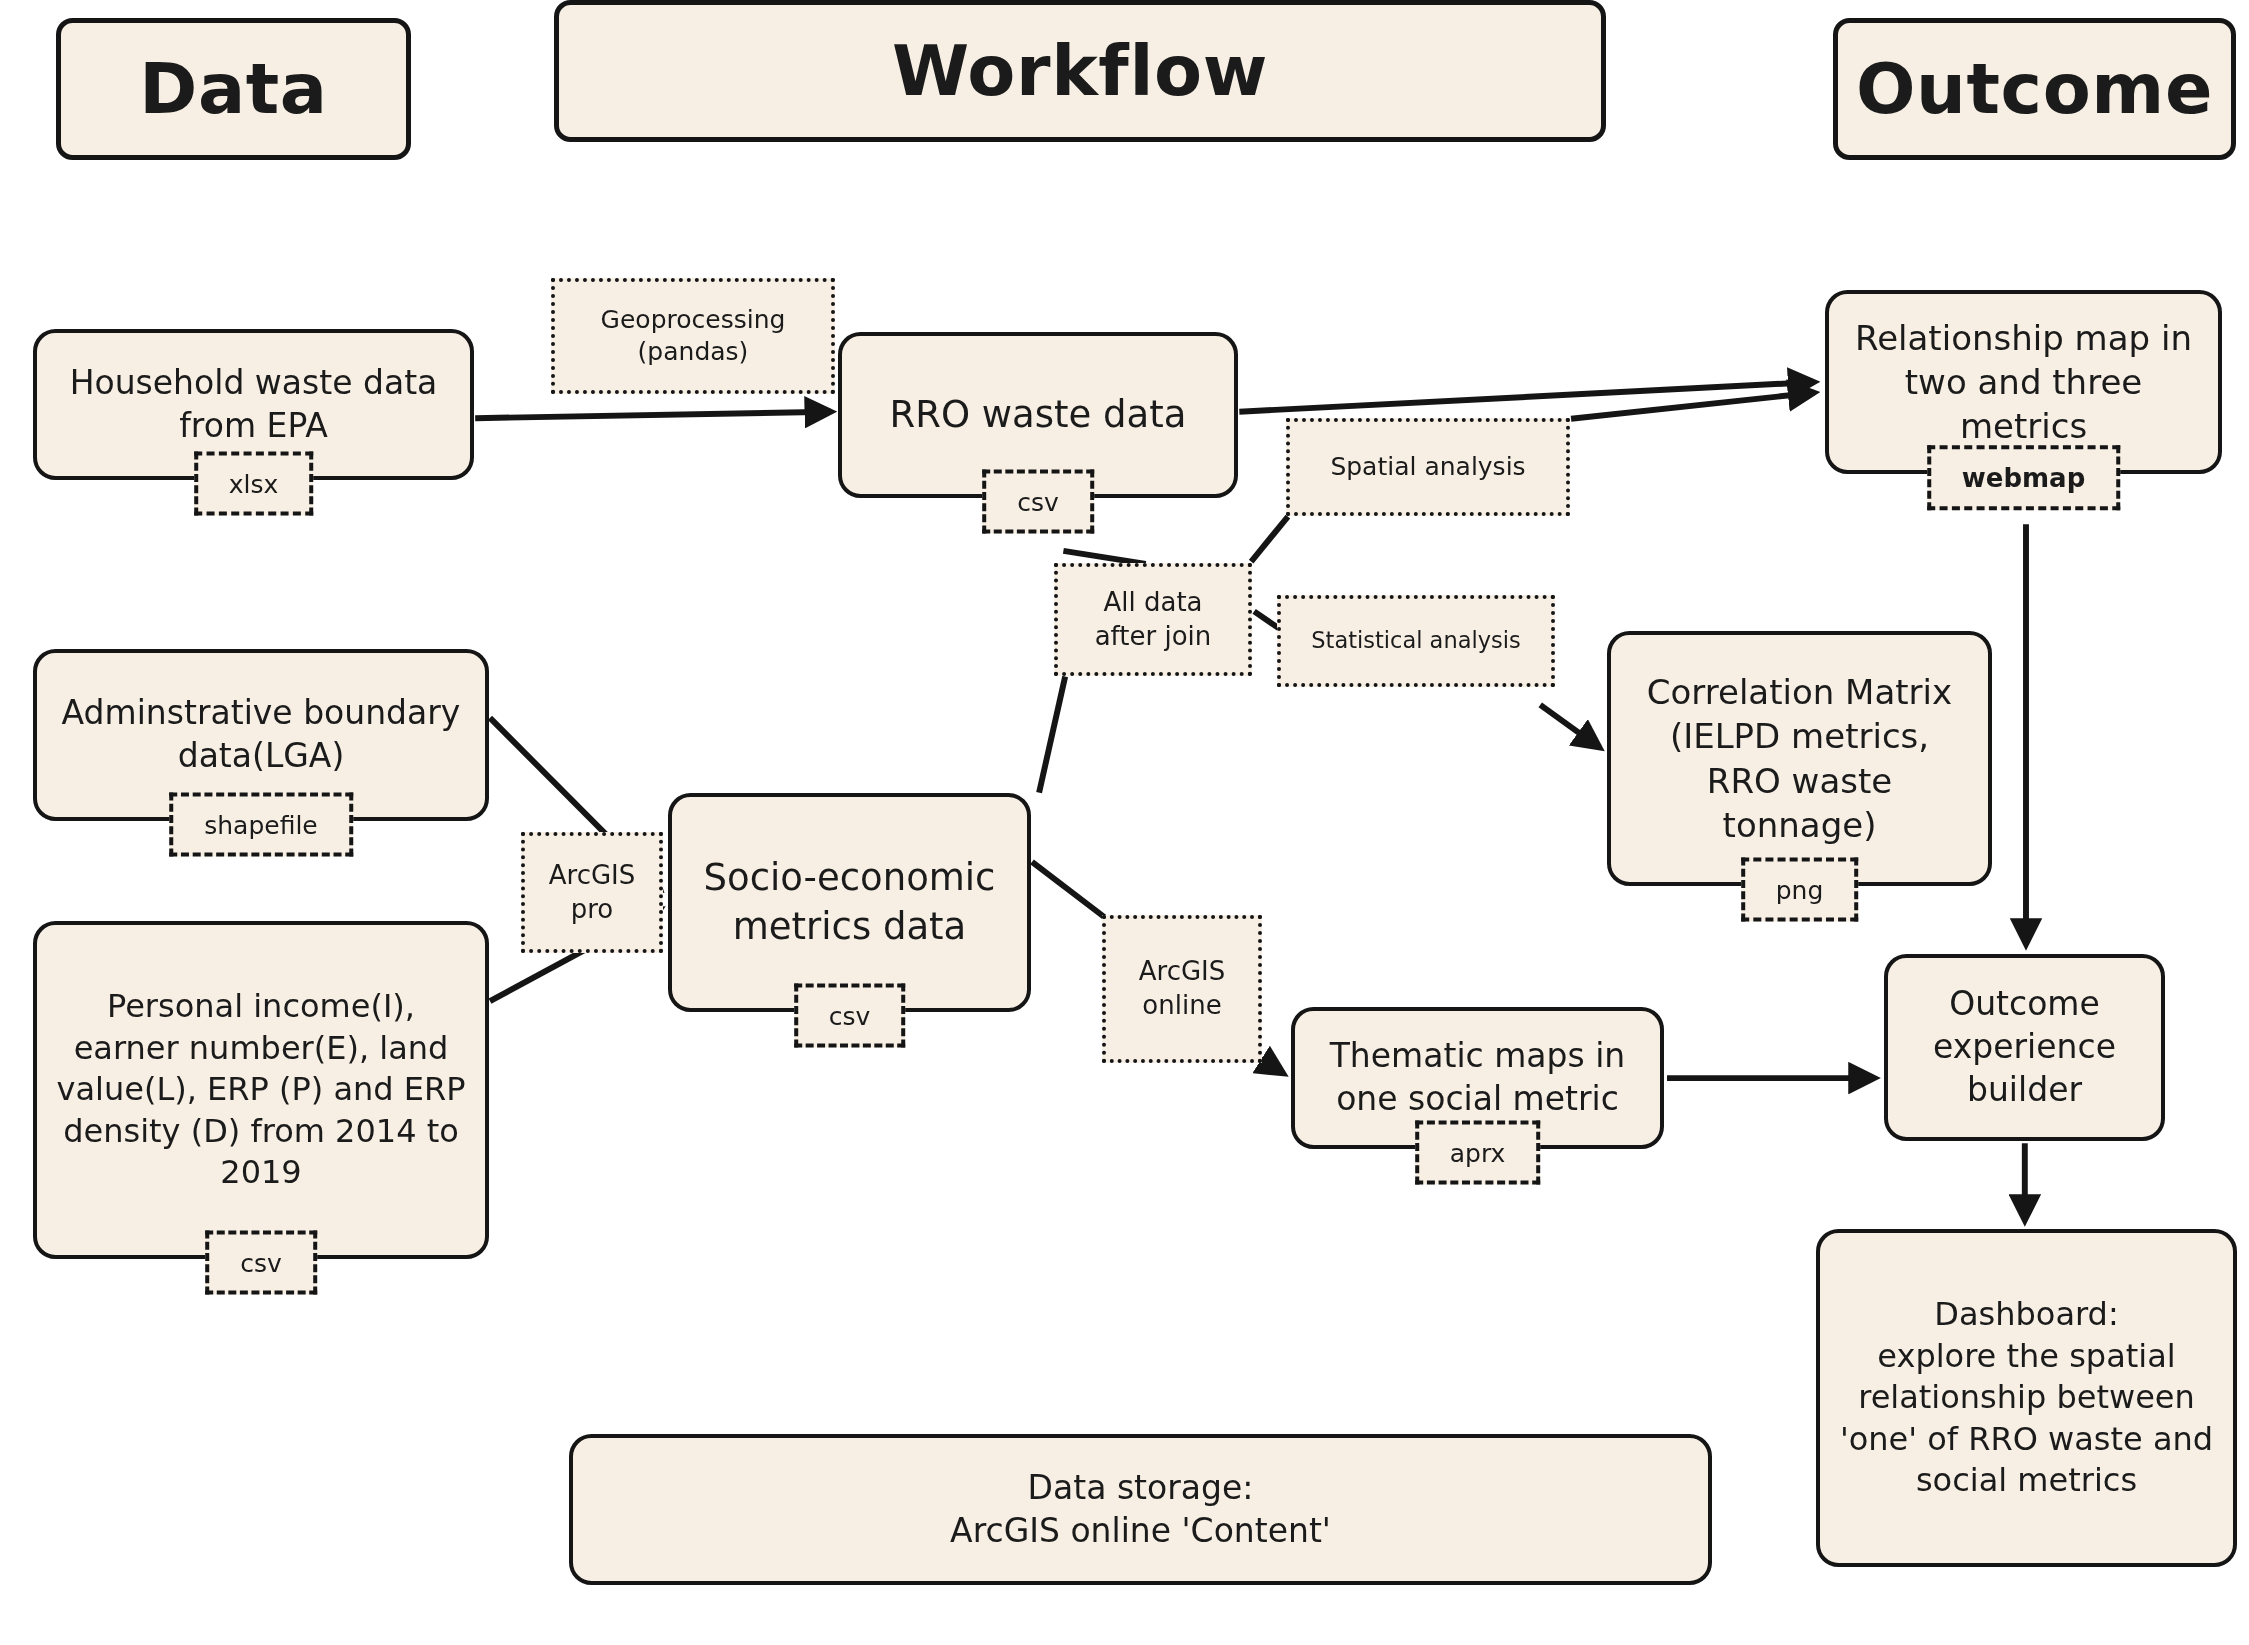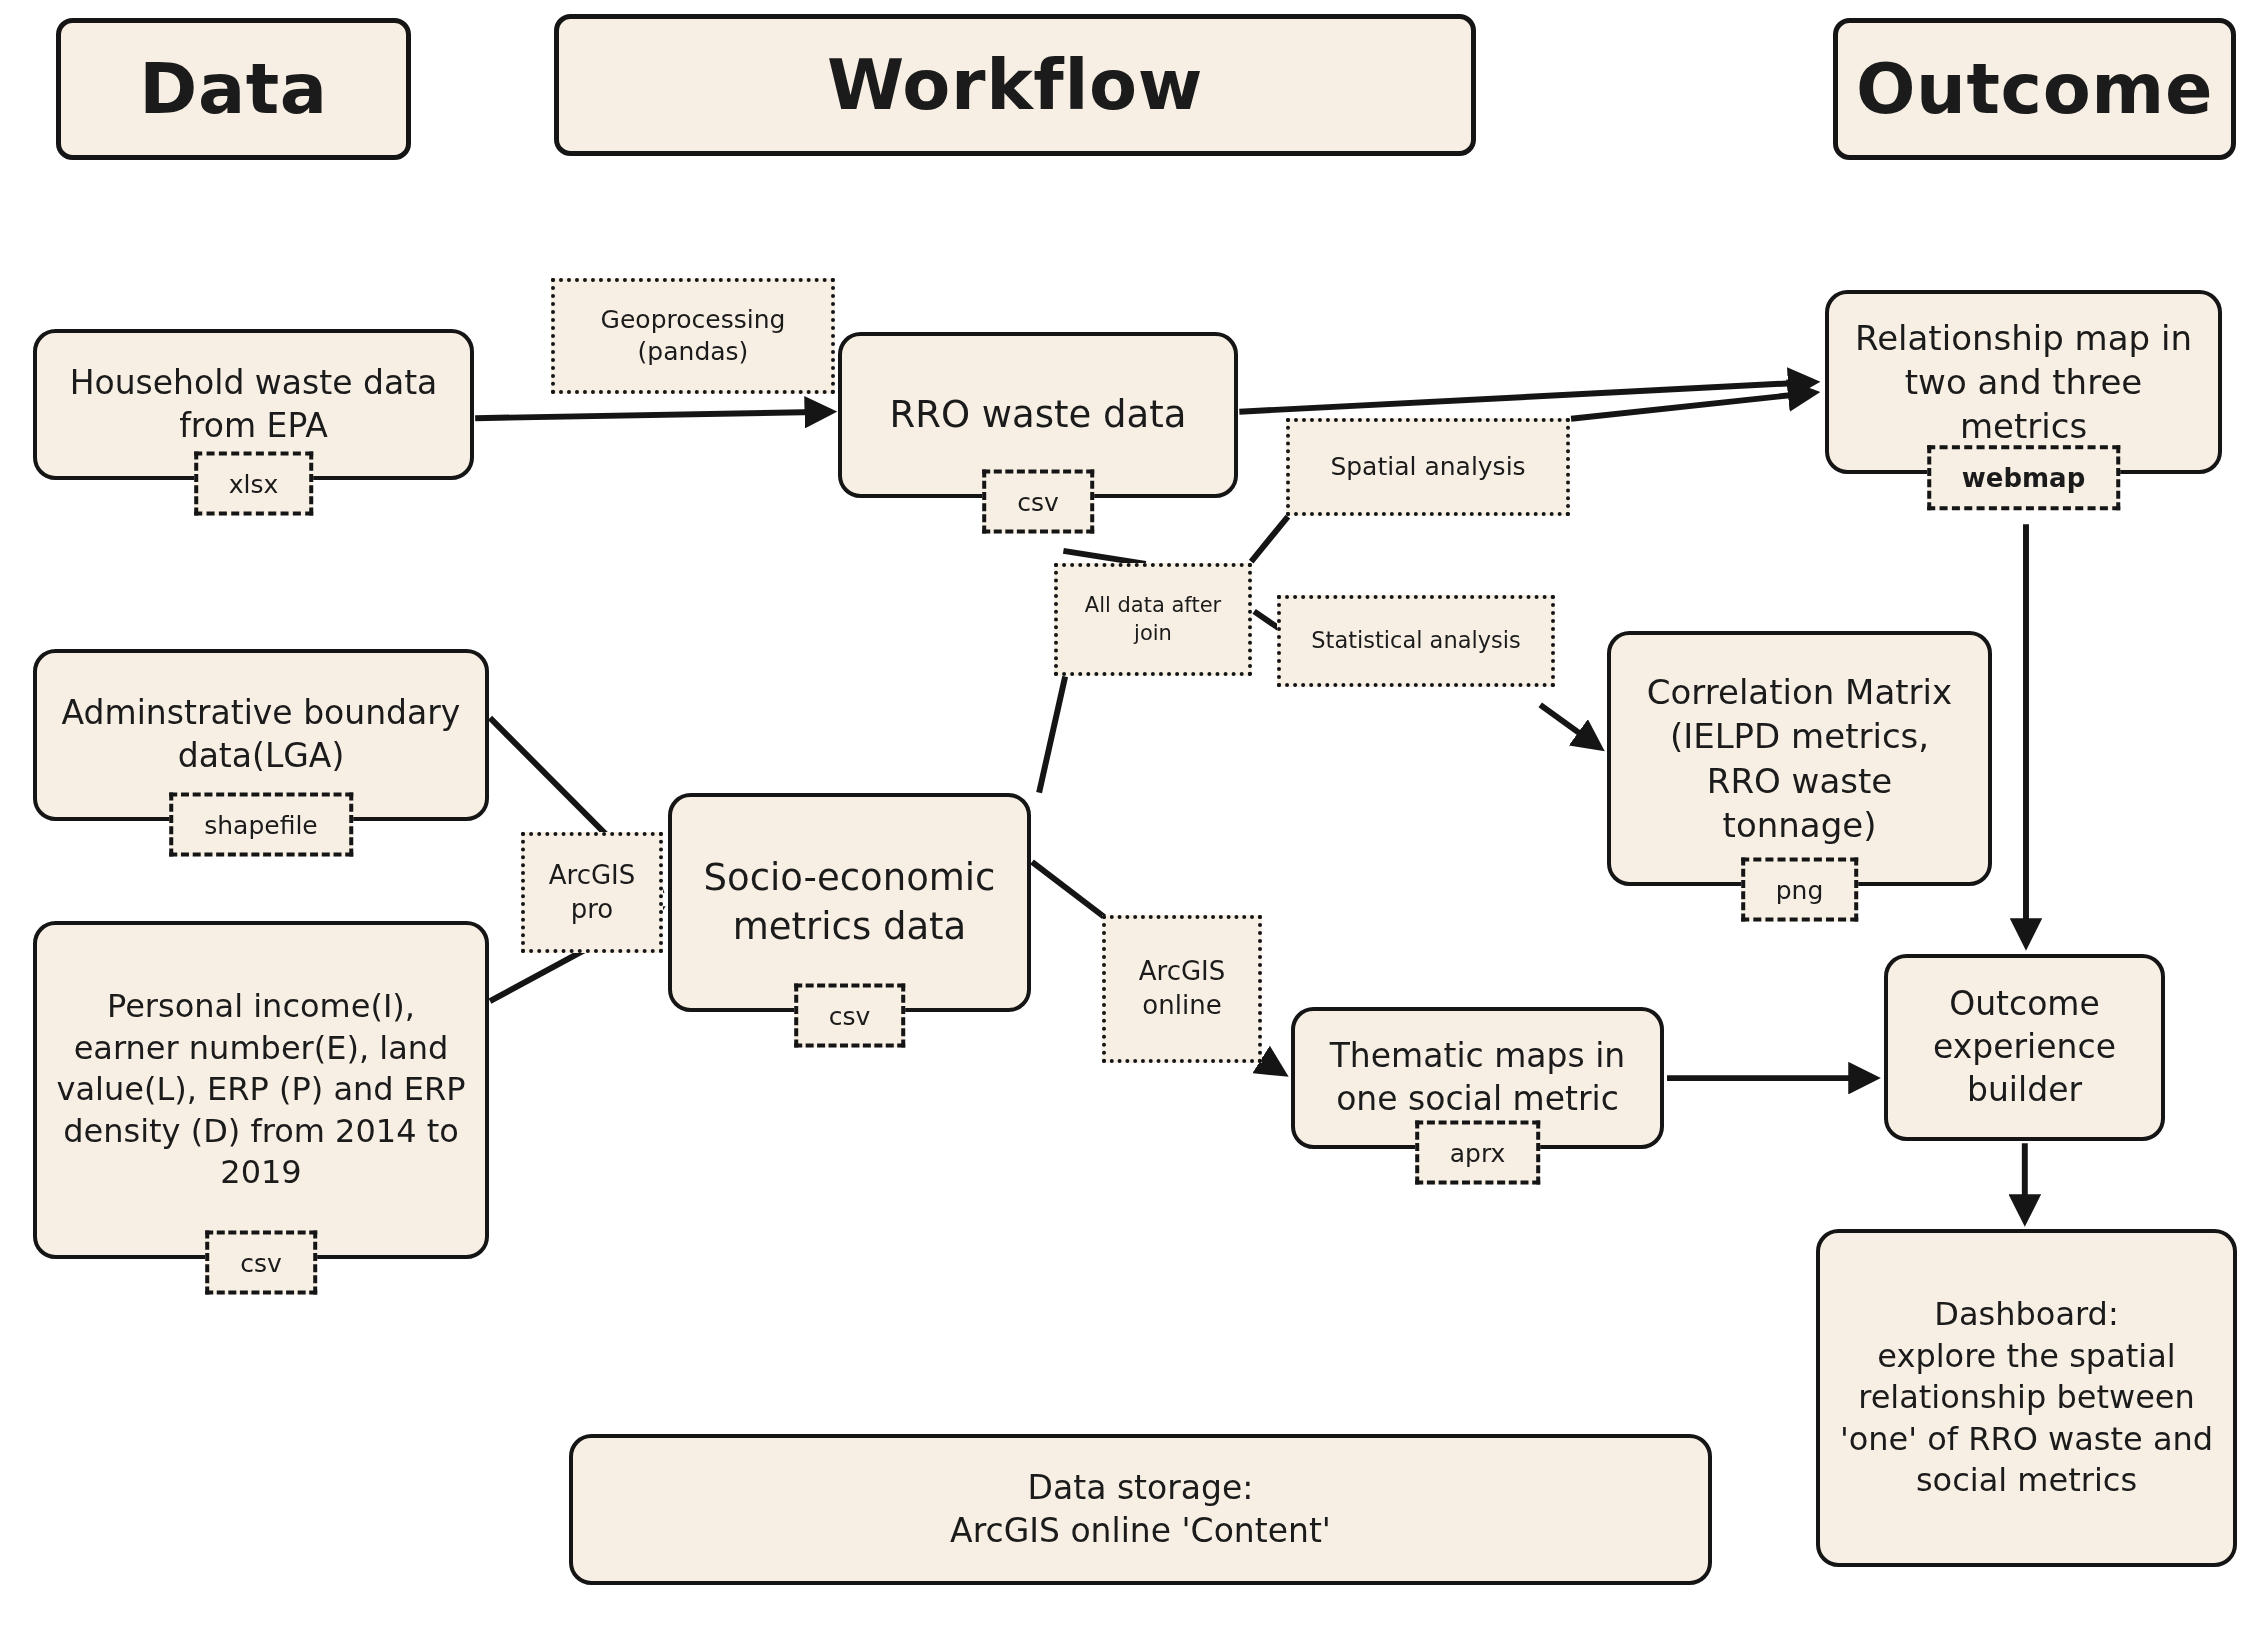--- a/index.html
+++ b/index.html
@@ -19,40 +19,40 @@
   .process{border-style:dotted;border-radius:0;background:#f7efe4;}
   .tag{
     position:absolute;left:50%;bottom:0;transform:translate(-50%,62%);
     background:#f7efe4;border:4.7px dashed #151515;box-sizing:border-box;
     font-size:25px;padding:15.4px 31px;white-space:nowrap;line-height:1;z-index:4;
   }
   .tag.bold{font-weight:700;font-size:26px;}
 
   
   #n-header-data{left:56px;top:18px;width:355px;height:142px;}
-  #n-header-workflow{left:554px;top:14px;width:922px;height:142px;}
+  #n-header-workflow{left:554px;top:0;width:1052px;height:142px;}
   #n-header-outcome{left:1833px;top:18px;width:403px;height:142px;}
 
   
   #n-household{left:33px;top:329px;width:441px;height:151px;}
   #n-household .label{font-size:33px;}
   #n-admin{left:33px;top:649px;width:456px;height:172px;align-items:center;}
   #n-admin .label{font-size:33px;}
   #n-personal{left:33px;top:921px;width:456px;height:338px;}
   #n-personal .label{font-size:32px;}
 
   
   #n-geoprocessing{left:551px;top:278px;width:284px;height:116px;}
   #n-geoprocessing .label{font-size:25px;}
   #n-rro{left:838px;top:332px;width:400px;height:166px;}
   #n-rro .label{font-size:37px;}
   #n-spatial{left:1286px;top:418px;width:284px;height:98px;}
   #n-spatial .label{font-size:25px;white-space:nowrap;}
   #n-alldata{left:1054px;top:563px;width:198px;height:113px;}
-  #n-alldata .label{font-size:21px;}
+  #n-alldata .label{font-size:26px;}
   #n-statistical{left:1277px;top:595px;width:278px;height:92px;}
   #n-statistical .label{font-size:22.5px;white-space:nowrap;}
   #n-arcgispro{left:521px;top:832px;width:142px;height:121px;}
   #n-arcgispro .label{font-size:26px;}
   #n-socio{left:668px;top:793px;width:363px;height:219px;}
   #n-socio .label{font-size:37px;}
   #n-arcgisonline{left:1102px;top:915px;width:160px;height:148px;}
   #n-arcgisonline .label{font-size:26px;}
   #n-thematic{left:1291px;top:1007px;width:373px;height:142px;}
   #n-thematic .label{font-size:33px;}

